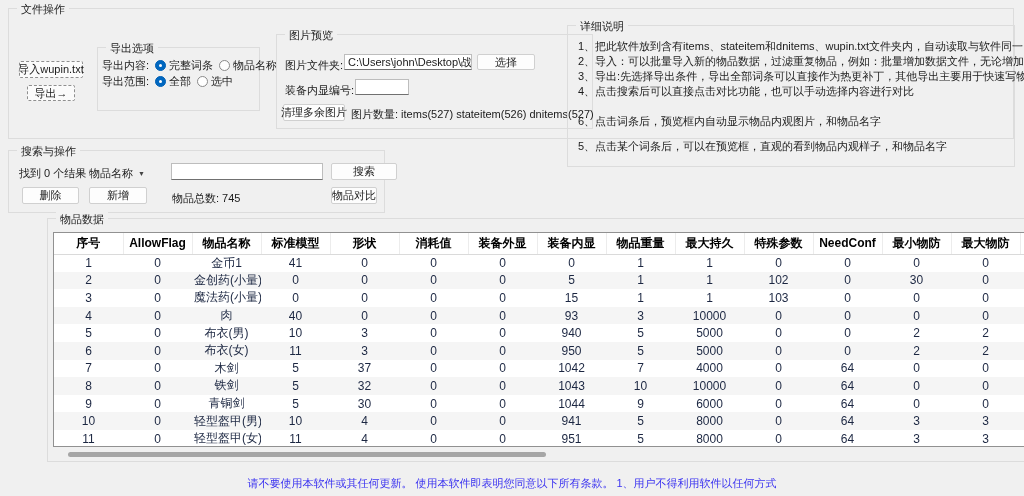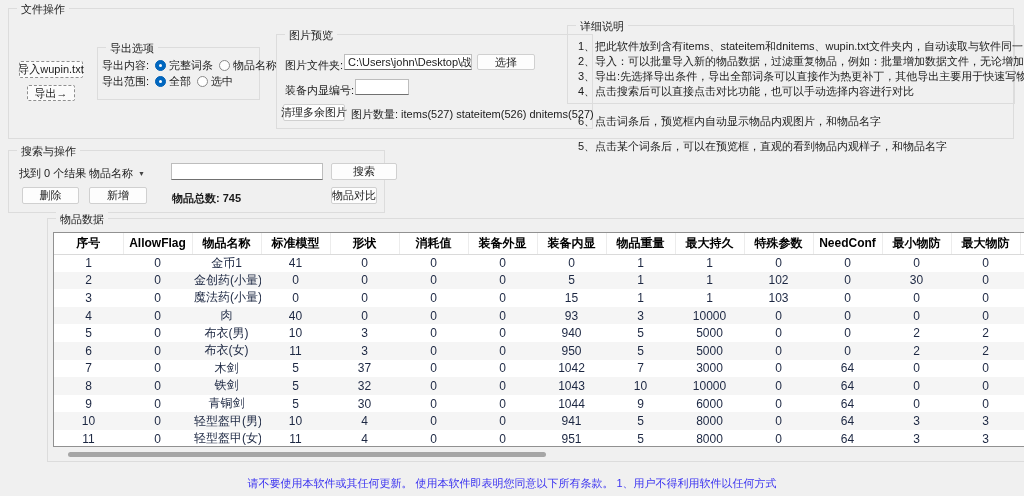--- a/index.html
+++ b/index.html
@@ -57,21 +57,21 @@
 </style>
 </head>
 <body>
 
 <div class="group" style="left:8px; top:8px; width:1006px; height:131px;">
   <span class="group-label">文件操作</span>
 
   <div class="btn dashed" style="left:10px; top:52px; width:64px; height:17px;">导入wupin.txt</div>
   <div class="btn dashed" style="left:18px; top:76px; width:48px; height:16px;">导出→</div>
 
-  <div class="group" style="left:88px; top:38px; width:163px; height:53px;">
+  <div class="group" style="left:88px; top:38px; width:163px; height:64px;">
     <span class="group-label">导出选项</span>
     <div style="position:absolute; left:4px; top:9px;">
         <div class="radio-row">
           <span>导出内容:</span>
           <span class="radio on"></span>
           <span>完整词条</span>
           <span class="radio off"></span>
           <span>物品名称</span>
         </div>
         <div class="radio-row">
@@ -91,21 +91,21 @@
     <div class="tb" style="left:67px; top:19px; width:128px; height:16px;">C:\Users\john\Desktop\战神引擎物品</div>
     <div class="btn" style="left:200px; top:19px; width:58px; height:16px;">选择</div>
 
     <span class="stext" style="left:8px; top:48px;">装备内显编号:</span>
     <div class="tb" style="left:78px; top:44px; width:54px; height:16px;"></div>
 
     <div class="btn" style="left:6px; top:69px; width:62px; height:17px;">清理多余图片</div>
     <span class="stext" style="left:74px; top:72px;">图片数量: items(527) stateitem(526) dnitems(527)</span>
   </div>
 
-  <div class="group" style="left:558px; top:16px; width:448px; height:79px;">
+  <div class="group" style="left:558px; top:16px; width:448px; height:142px;">
     <span class="group-label">详细说明</span>
     <span class="instr-line" style="top:13px;">1、把此软件放到含有items、stateitem和dnitems、wupin.txt文件夹内，自动读取与软件同一目录的文件</span>
     <span class="instr-line" style="top:28px;">2、导入：可以批量导入新的物品数据，过滤重复物品，例如：批量增加数据文件，无论增加或删除，序号会自动排列</span>
     <span class="instr-line" style="top:43px;">3、导出:先选择导出条件，导出全部词条可以直接作为热更补丁，其他导出主要用于快速写物品名字</span>
     <span class="instr-line" style="top:58px;">4、点击搜索后可以直接点击对比功能，也可以手动选择内容进行对比</span>
     <span class="instr-line" style="top:73px;margin-top:40px;">5、点击某个词条后，可以在预览框，直观的看到物品内观样子，和物品名字</span>
     <span class="instr-line" style="top:88px;">6、点击词条后，预览框内自动显示物品内观图片，和物品名字</span>
   </div>
 </div>
 
@@ -117,21 +117,21 @@
   <div class="combo stext" style="left:80px; top:15px;">
     <span>物品名称</span>
     <span class="arrow">▼</span>
   </div>
 
   <div class="tb" style="left:162px; top:12px; width:152px; height:17px;"></div>
   <div class="btn" style="left:322px; top:12px; width:66px; height:17px;">搜索</div>
 
   <div class="btn" style="left:13px; top:36px; width:57px; height:17px;">删除</div>
   <div class="btn" style="left:80px; top:36px; width:58px; height:17px;">新增</div>
-  <span class="stext" style="left:163px; top:40px;font-weight:bold;">物品总数: 745</span>
+  <span class="stext" style="left:163px; top:40px;">物品总数: 745</span>
   <div class="btn" style="left:322px; top:36px; width:46px; height:17px;">物品对比</div>
 </div>
 
 <div class="group" style="left:8px; top:218px; width:1006px; height:244px;margin-left:39px;">
   <span class="group-label">物品数据</span>
 
   <div class="tbl-viewport">
     <table>
       <colgroup id="tbl-cols">
           <col style="width: 69px;">
@@ -275,21 +275,21 @@
           <tr>
             <td>7</td>
             <td>0</td>
             <td>木剑</td>
             <td>5</td>
             <td>37</td>
             <td>0</td>
             <td>0</td>
             <td>1042</td>
             <td>7</td>
-            <td>3000</td>
+            <td>4000</td>
             <td>0</td>
             <td>64</td>
             <td>0</td>
             <td>0</td>
             <td></td>
           </tr>
           <tr>
             <td>8</td>
             <td>0</td>
             <td>铁剑</td>

